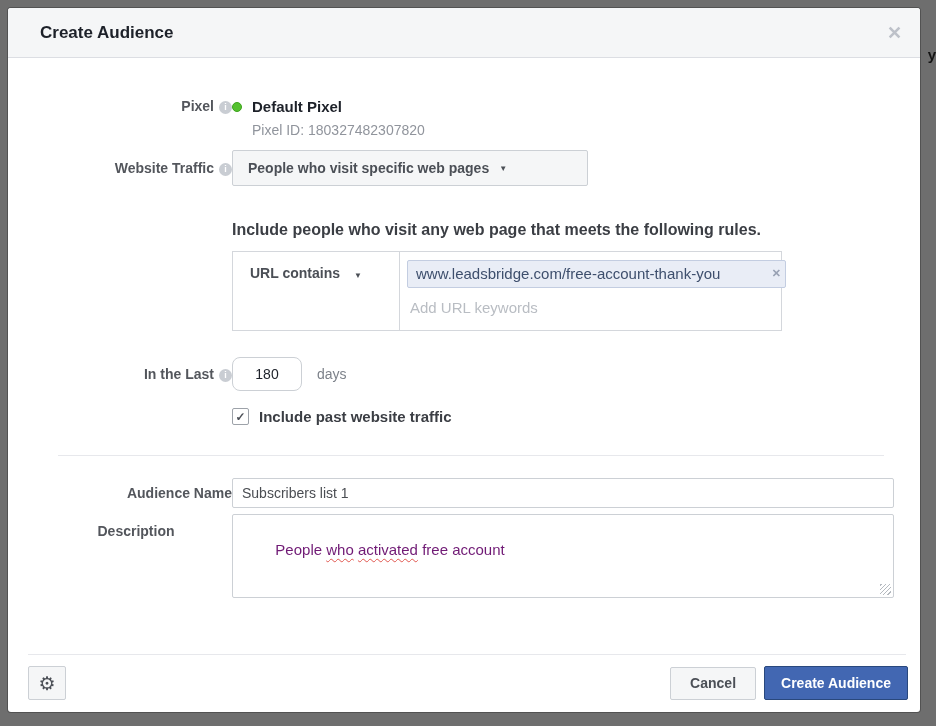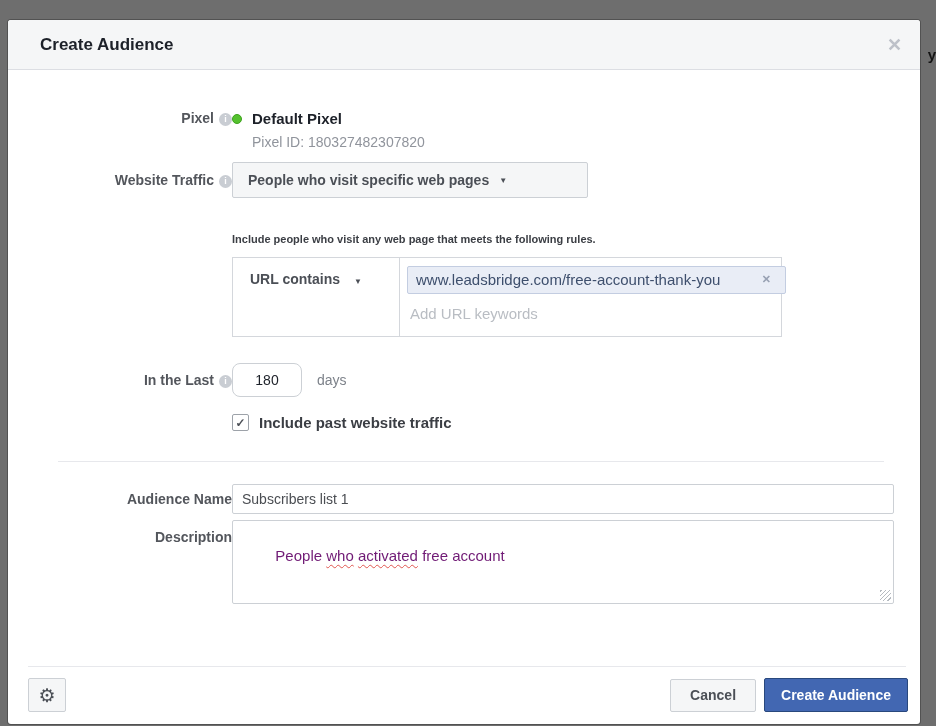--- a/index.html
+++ b/index.html
@@ -8,21 +8,21 @@
     position:relative; overflow:hidden;
     background:#6e6e6e;
     font-family:"Liberation Sans", sans-serif;
     -webkit-font-smoothing:antialiased;
   }
   .backdrop-artifact {
     position:absolute; right:0px; top:46px; z-index:0;
     color:#141414; font-weight:bold; font-size:15px;
   }
   .modal {
-    position:absolute; left:8px; top:20px; width:912px; height:704px; z-index:1;
+    position:absolute; left:8px; top:8px; width:912px; height:704px; z-index:1;
     background:#ffffff; border-radius:3px;
     box-shadow:0 0 0 1px rgba(0,0,0,.25);
     display:flex; flex-direction:column;
   }
   .modal-header {
     flex:0 0 50px; background:#f5f6f7;
     border-bottom:1px solid #dcdee3; border-radius:3px 3px 0 0;
     display:flex; align-items:center; padding:0 18px 0 32px;
   }
   .modal-title { flex:1; font-size:17px; font-weight:bold; color:#1d2129; }
@@ -54,34 +54,34 @@
   .row-traffic { margin-top:12px; }
   .row-traffic .field-label { padding-top:10px; }
   .dropdown-btn {
     display:flex; align-items:center; 
     width:356px; height:36px; padding:0 14px 0 15px;
     background:#f5f6f7; border:1px solid #ccd0d5; border-radius:2px;
     font-weight:bold; font-size:14px; color:#4b4f56; cursor:pointer;
     font-family:inherit;
   }
   .caret { font-size:8px; color:#4b4f56; margin-left:10px; }
-  .rules-intro { margin-top:35px; font-weight:bold; font-size:11px; color:#3b3e44; }
+  .rules-intro { margin-top:35px; font-weight:bold; font-size:16px; color:#3b3e44; }
   
   .rule-box {
     margin-top:12px; width:550px; min-height:80px;
     border:1px solid #d4d7dc; display:flex; align-items:stretch;
   }
   .rule-condition {
     flex:0 0 166px; padding:13px 10px 0 17px;
     font-weight:bold; font-size:14px; color:#4b4f56; cursor:pointer;
   }
   .rule-values { flex:1; border-left:1px solid #d4d7dc; padding:8px 8px 10px 7px; }
   .url-token {
     display:flex; align-items:center; justify-content:space-between;
-    margin-right:-13px; padding:4px 14px 5px 8px;
+    margin-right:-13px; padding:4px 4px 5px 8px;
     background:#e9edf6; border:1px solid #c3cde1; border-radius:2px;
     font-size:15px; color:#3e4f6d; white-space:nowrap;
   }
   .token-x { color:#98a1b3; font-size:11px; font-weight:bold; margin-left:5px; cursor:pointer; }
   .add-url-input {
     display:block; width:95%; margin-top:7px; padding:4px 0 0 3px;
     border:none; outline:none; font-size:15px; color:#444; font-family:inherit;
     background:transparent;
   }
   .add-url-input::placeholder { color:#b9bdc3; opacity:1; }
@@ -107,21 +107,21 @@
   .divider { margin:30px 10px 0 18px; border-top:1px solid #e7e8ec; }
   
   .row-name { margin-top:22px; }
   .row-name .field-label { padding-top:7px; }
   .text-input {
     width:100%; height:30px; padding:0 9px;
     border:1px solid #ccd0d5; border-radius:2px;
     font-size:14px; color:#4a4d52; font-family:inherit;
   }
   .row-desc { margin-top:6px; }
-  .row-desc .field-label { padding-top:9px; }
+  .row-desc .field-label { padding-top:9px;text-align:center; }
   .textarea {
     position:relative; height:84px; padding:9px 9px;
     border:1px solid #ccd0d5; border-radius:2px;
     font-size:15px; color:#701a75; white-space:pre-wrap; cursor:text;
   }
   .misspell {
     text-decoration:underline; text-decoration-style:wavy;
     text-decoration-color:#e0564f; text-decoration-thickness:1px;
     text-underline-offset:3px;
   }

